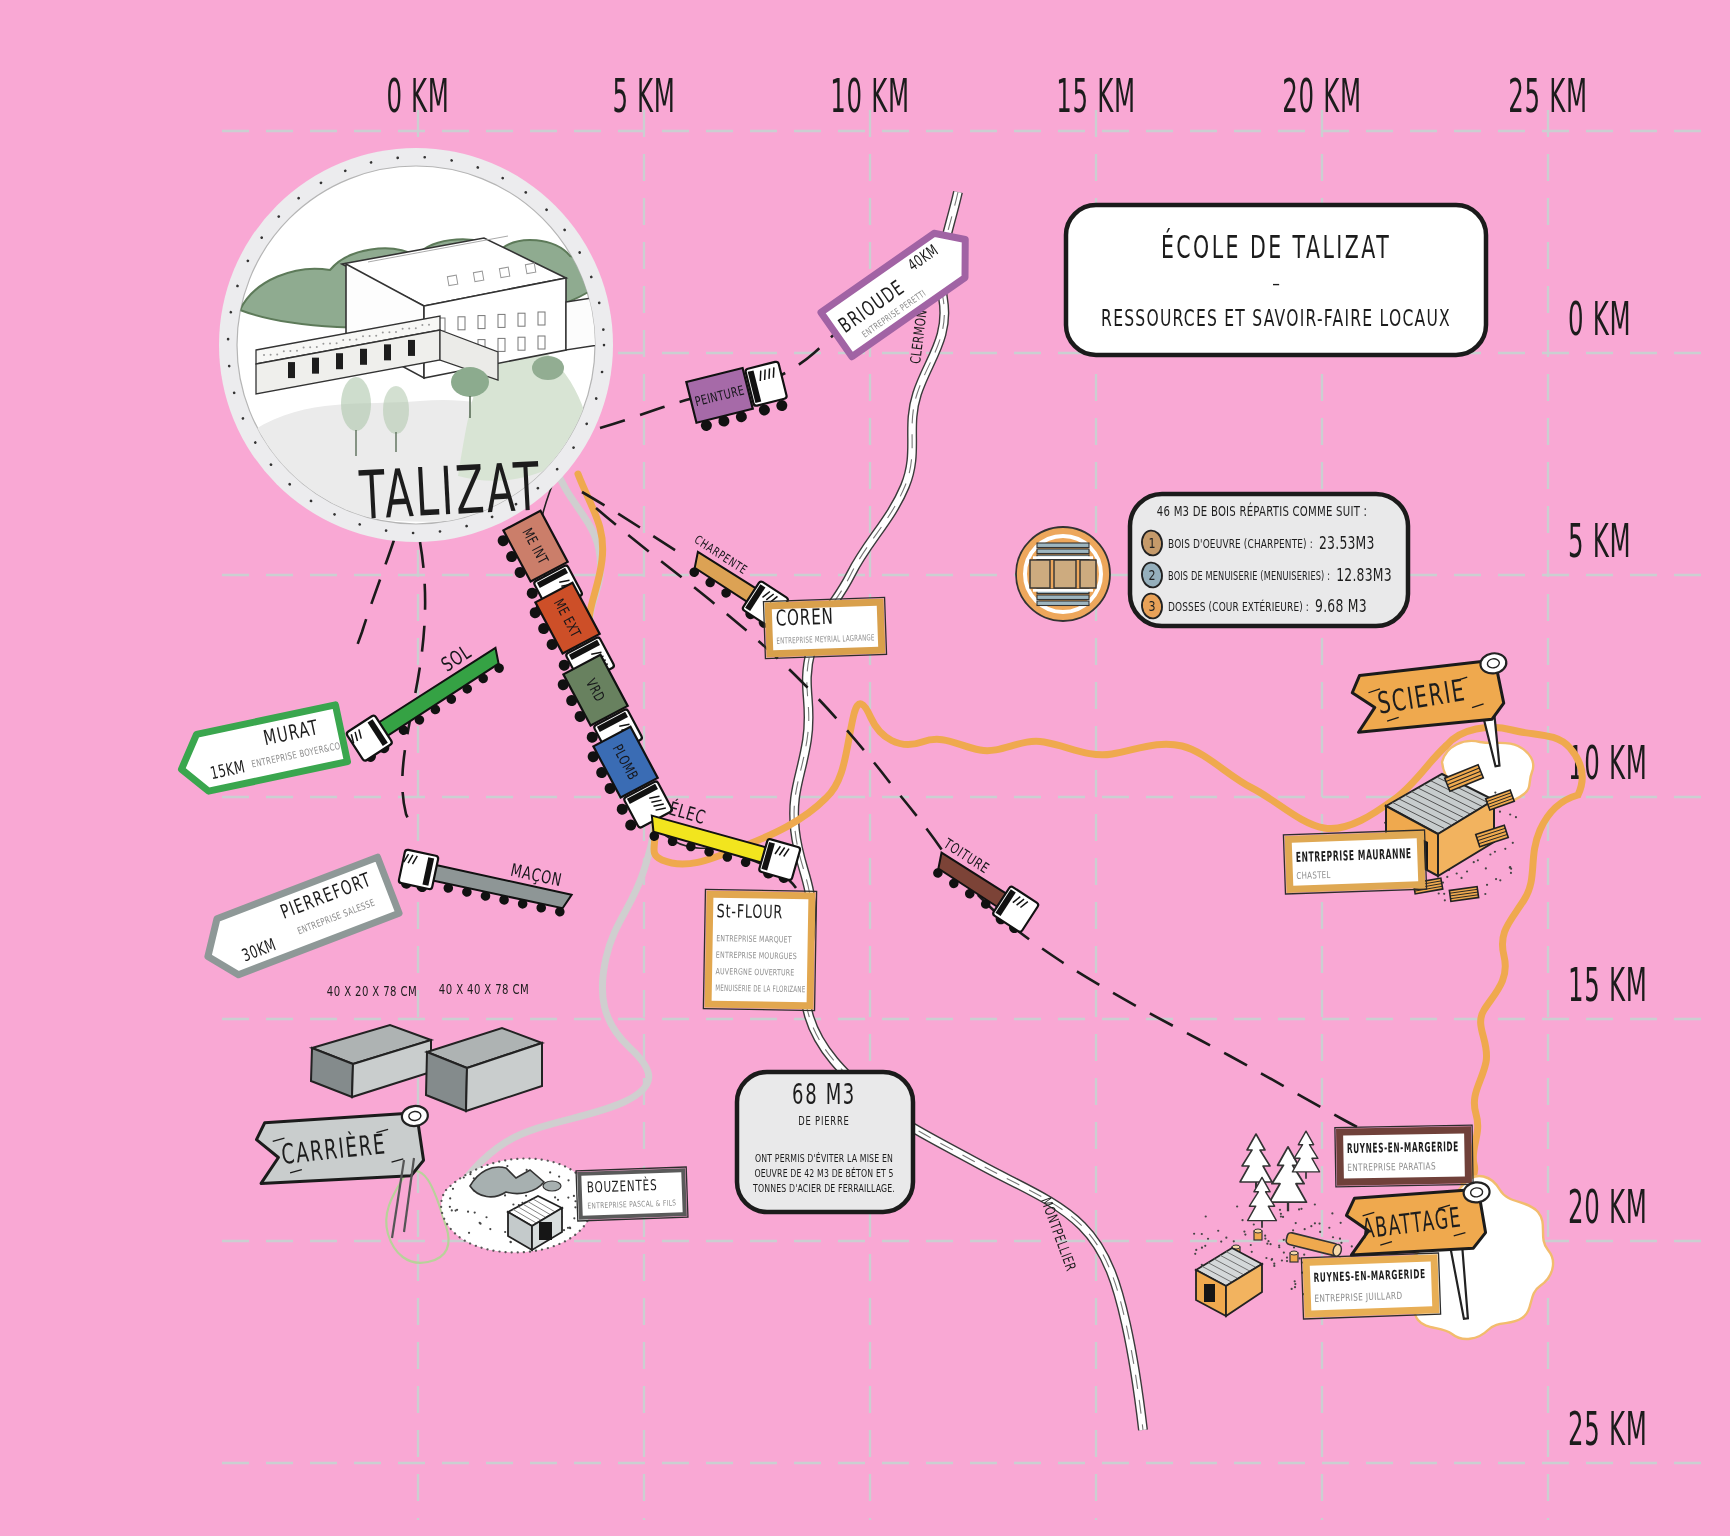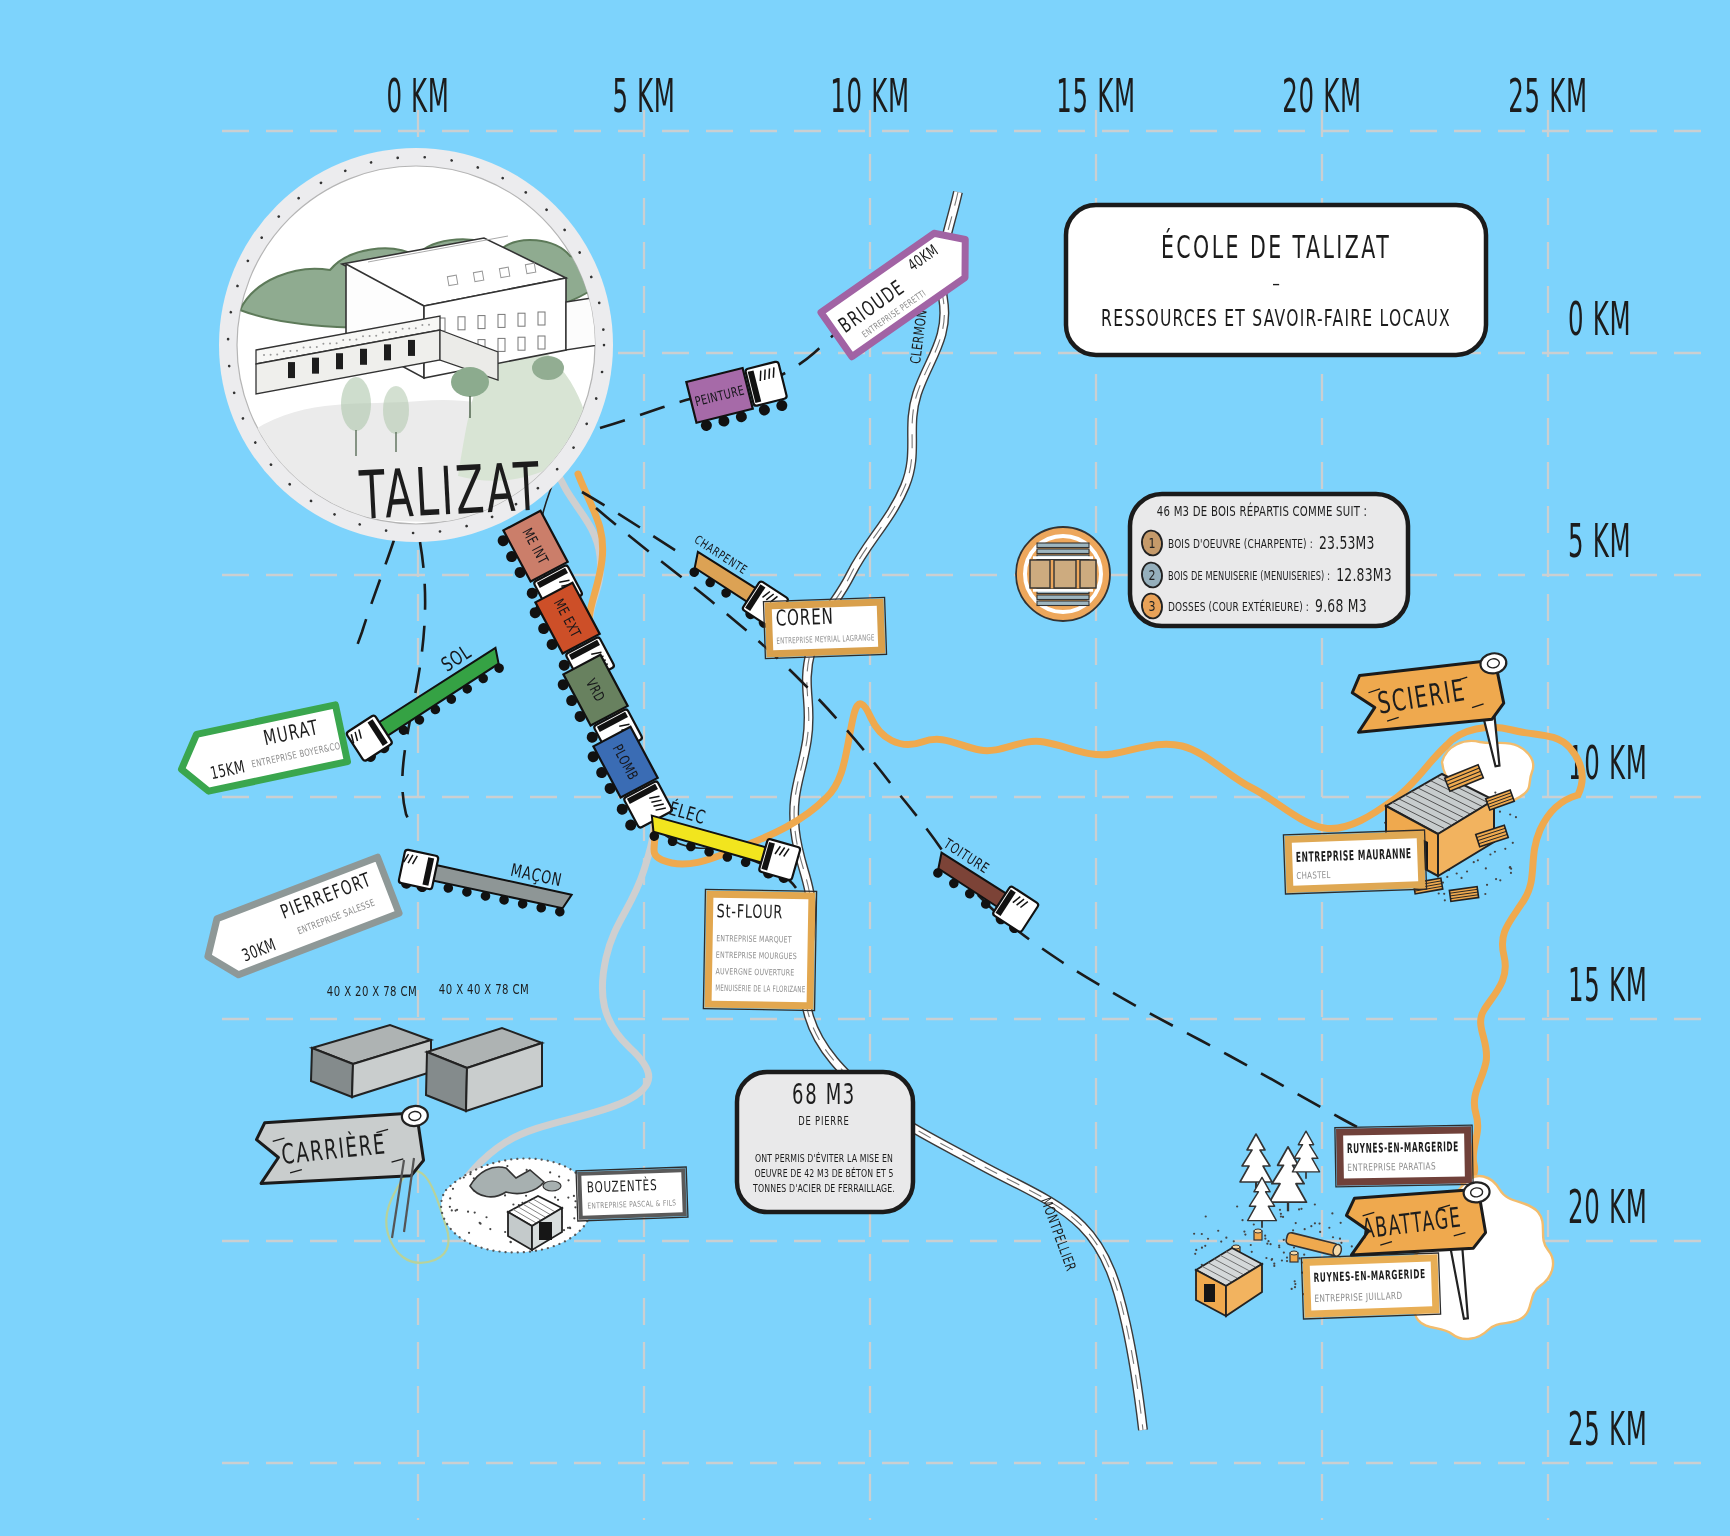--- a/index.html
+++ b/index.html
@@ -1,16 +1,16 @@
 <!DOCTYPE html>
 <html><head>
 <meta charset="utf-8">
 <style>
   html,body{margin:0;padding:0;background:#ffffff;}
-  #map-stage{position:relative;width:1730px;height:1536px;background:#7dd3fc;overflow:hidden;text-decoration:underline;}
+  #map-stage{position:relative;width:1730px;height:1536px;background:#f9a8d4;overflow:hidden;text-decoration:underline;}
   svg{display:block;}
   text{font-family:"DejaVu Sans",sans-serif;}
 </style>
 </head>
 <body>
 
 <div id="map-stage">
     <svg width="1730" height="1536" viewBox="0 0 1730 1536">
       <g>
         <line x1="418" y1="110" x2="418" y2="1520" stroke="#cbcfd1" stroke-width="2.3" stroke-dasharray="27 17"></line>

